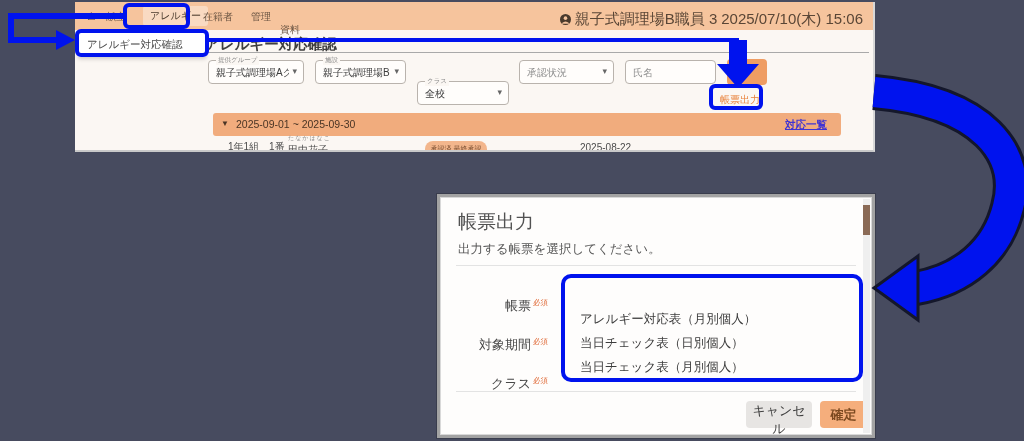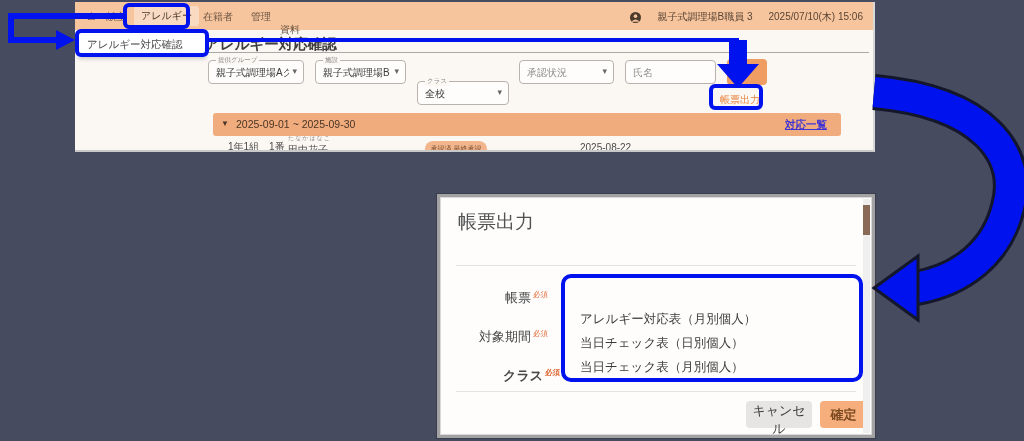--- a/index.html
+++ b/index.html
@@ -7,21 +7,21 @@
   .stage{position:relative;width:1024px;height:441px;overflow:hidden;background:#474b5f;}
   .abs{position:absolute;}
 
   
   .shot{left:75px;top:2px;width:800px;height:150px;background:#fbf7f3;overflow:hidden;
         border-right:2px solid #d8d8d8;border-bottom:2px solid #c9c9c9;}
   .appbar{left:0;top:0;width:800px;height:28px;background:#f6c49d;}
   .home{left:12px;top:5px;font-size:14px;color:#4a3a2c;}
   .navitem{top:8px;font-size:10px;color:#6b5543;white-space:nowrap;}
   .navitem.active{background:rgba(255,255,255,0.38);border-radius:3px;padding:3px 7px;top:4px;color:#4a3a2c;}
-  .userblk{top:8px;right:12px;font-size:10px;color:#5a4636;white-space:nowrap;display:flex;align-items:center;gap:16px;position:absolute;}
+  .userblk{top:8px;right:12px;font-size:15px;color:#5a4636;white-space:nowrap;display:flex;align-items:center;gap:4px;position:absolute;}
   .dropdown{left:3px;top:29px;width:128px;height:26px;background:#ffffff;box-shadow:0 2px 4px rgba(0,0,0,.18);
             font-size:10.5px;color:#4a4a4a;line-height:26px;padding-left:9px;}
   .pgtitle{left:130px;top:33px;font-size:14.5px;font-weight:bold;color:#3f3f3f;}
   .titlerule{left:130px;top:50px;width:664px;height:1px;background:#a9a9a9;}
   .fbox{top:58px;height:24px;background:#fffdfb;border:1px solid #b9b3ad;border-radius:4px;}
   .flabel{position:absolute;top:-5px;left:7px;background:#fbf7f3;padding:0 2px;font-size:6.5px;color:#8a8a8a;}
   .fval{position:absolute;left:7px;top:5px;font-size:10px;color:#3d3d3d;white-space:nowrap;overflow:hidden;max-width:78%;}
   .fph{color:#8f8f8f;}
   .caret{position:absolute;right:6px;top:5px;font-size:9px;color:#666;}
   .searchbtn{left:652px;top:57px;width:40px;height:26px;background:#ef9d63;border-radius:4px;}
@@ -40,40 +40,40 @@
   .blueseg{background:#0013ee;}
   .tri-right{width:0;height:0;border-top:10px solid transparent;border-bottom:10px solid transparent;border-left:19px solid #0013ee;}
   .tri-down{width:0;height:0;border-left:21px solid transparent;border-right:21px solid transparent;border-top:24px solid #0013ee;}
 
   
   .modal{left:437px;top:194px;width:438px;height:244px;background:#fefdfc;border:3px solid #a3a3a3;
          outline:1px solid #3a3d4d;box-shadow:0 0 0 1px #d9d9d9 inset;}
   .mtitle{left:18px;top:12px;font-size:19px;color:#525252;}
   .mdesc{left:18px;top:44px;font-size:12.5px;color:#555555;}
   .mhr{left:16px;height:1px;background:#e3e3e3;width:400px;}
-  .mlabel{width:92px;text-align:right;font-size:13px;color:#474747;white-space:nowrap;}
+  .mlabel{width:92px;text-align:right;font-size:13px;color:#474747;white-space:nowrap;margin-top:8px;}
   .req{font-size:7.5px;color:#e06c3a;margin-left:2px;vertical-align:super;}
   .moption{left:140px;font-size:12.5px;color:#3c3c3c;white-space:nowrap;}
   .cancelbtn{left:306px;top:204px;width:66px;height:27px;background:#e7e5e3;border:none;border-radius:4px;
              font-size:13px;color:#3f3f3f;}
   .confirmbtn{left:380px;top:204px;width:47px;height:27px;background:#f5ae7c;border:none;border-radius:4px;
               font-size:13px;color:#7c4a21;font-weight:bold;}
   .scrolltrack{right:2px;top:2px;width:7px;height:234px;background:#efefef;}
   .scrollthumb{right:2px;top:8px;width:7px;height:30px;background:#8a6a56;}
 </style>
 </head>
 <body>
 
 <div class="stage">
 
   <div class="abs shot">
     <div class="abs appbar">
       <span class="abs home">⌂</span>
       <span class="abs navitem" style="left:31px;">献立</span>
-      <span class="abs navitem active" style="left:59px;">アレルギー</span>
+      <span class="abs navitem active" style="left:68px;">アレルギー</span>
       <span class="abs navitem" style="left:128px;">在籍者</span>
       <span class="abs navitem" style="left:176px;">管理</span>
       <span class="abs navitem" style="left:205px;margin-top:13px;">資料</span>
       <span class="userblk">
         <svg width="11" height="11" viewBox="0 0 16 16">
             <circle cx="8" cy="8" r="8" fill="#4a3a2c"></circle>
             <circle cx="8" cy="6" r="2.6" fill="#f6c49d"></circle>
             <path d="M3 13 Q8 8.5 13 13 L13 14 L3 14 Z" fill="#f6c49d"></path>
           </svg>
         <span>親子式調理場B職員 3</span>
@@ -120,29 +120,30 @@
 
     <span class="abs rowtxt" style="left:153px;top:138px;">1年1組　1番</span>
     <span class="abs furigana" style="left:213px;top:132px;">たなかはなこ</span>
     <span class="abs rowtxt" style="left:213px;top:141px;">田中花子</span>
     <span class="abs badge">承認済,最終承認</span>
     <span class="abs rowtxt" style="left:505px;top:140px;">2025-08-22</span>
   </div>
 
   <div class="abs modal">
     <div class="abs mtitle">帳票出力</div>
+    <div class="abs mdesc">出力する帳票を選択してください。</div>
     <div class="abs mhr" style="top:68px;"></div>
 
     <div class="abs mlabel" style="left:16px;top:92px;">
       <span>帳票</span><span class="req">必須</span>
     </div>
     <div class="abs mlabel" style="left:16px;top:131px;">
       <span>対象期間</span><span class="req">必須</span>
     </div>
-    <div class="abs mlabel" style="left:28px;top:170px;font-weight:bold;">
+    <div class="abs mlabel" style="left:16px;top:170px;">
       <span>クラス</span><span class="req">必須</span>
     </div>
 
     <div class="abs moption" style="top:114px;">アレルギー対応表（月別個人）</div>
     <div class="abs moption" style="top:162px;">当日チェック表（月別個人）</div>
     <div class="abs moption" style="top:138px;">当日チェック表（日別個人）</div>
 
     <div class="abs mhr" style="top:194px;"></div>
     <button class="abs cancelbtn">キャンセル</button>
     <button class="abs confirmbtn">確定</button>

